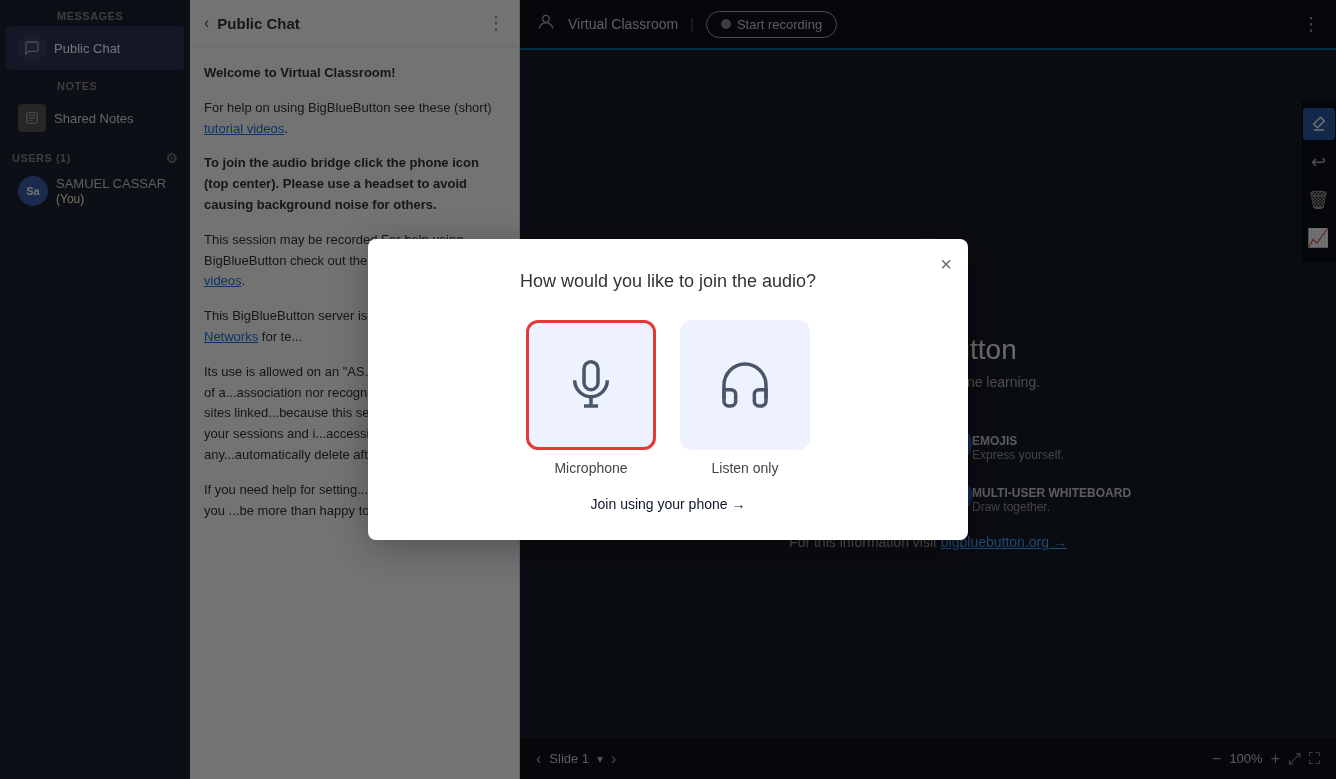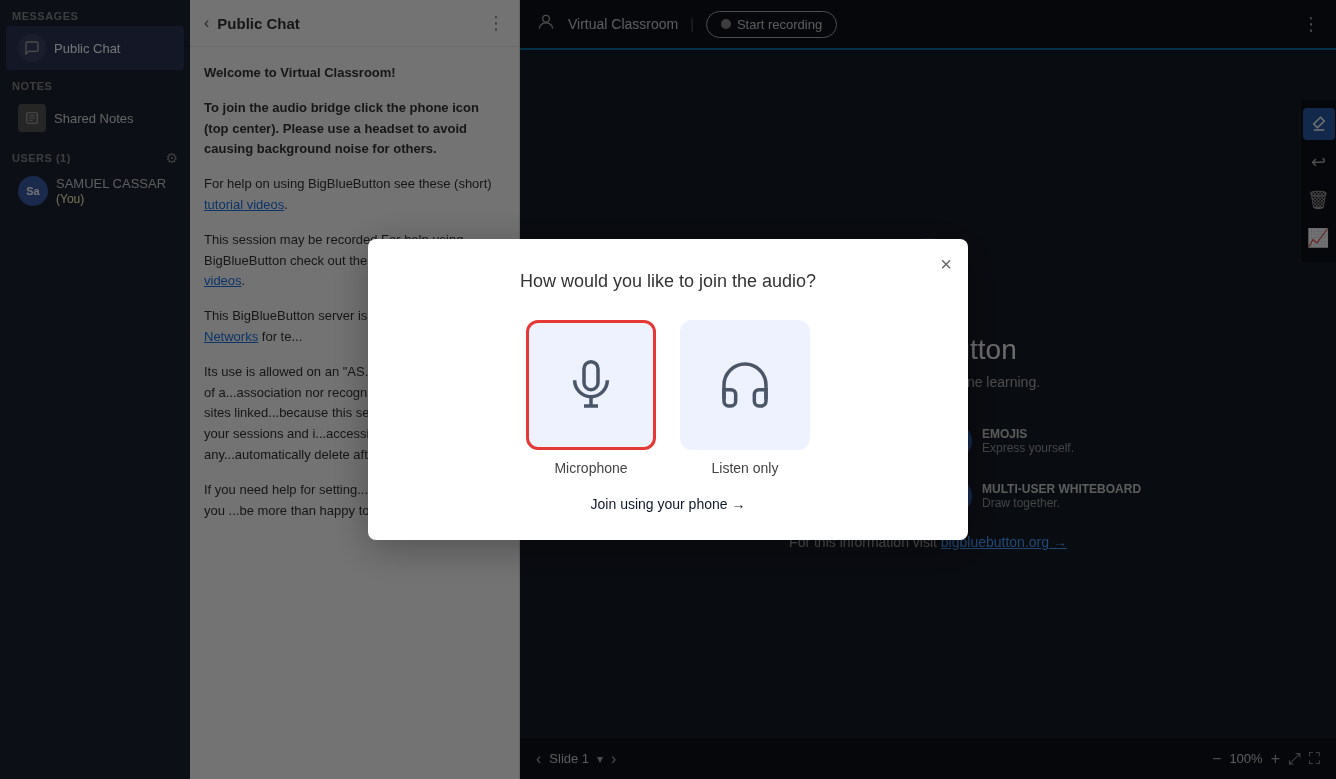--- a/index.html
+++ b/index.html
@@ -15,20 +15,21 @@
       flex-shrink: 0;
       height: 779px;
     }
     .sidebar-section-label {
       font-size: 11px;
       font-weight: bold;
       color: #888;
       padding: 10px 12px 4px;
       text-transform: uppercase;
       letter-spacing: 0.5px;
+      margin-left: 45px;
     }
     .sidebar-item {
       display: flex;
       align-items: center;
       padding: 8px 12px;
       cursor: pointer;
       color: #ddd;
       border-radius: 4px;
       margin: 0 6px;
     }
@@ -250,22 +251,21 @@
     .feature-grid {
       display: grid;
       grid-template-columns: 1fr 1fr;
       gap: 16px;
       width: 100%;
       max-width: 500px;
       margin-bottom: 20px;
     }
     .feature-item {
       display: flex;
-      align-items: center;
-      gap: 10px;
+      align-items: flex-end;
     }
     .feature-icon-circle {
       width: 36px;
       height: 36px;
       border-radius: 50%;
       background: #2a5ca8;
       display: flex;
       align-items: center;
       justify-content: center;
       font-size: 16px;
@@ -470,22 +470,22 @@
 </div>
 
 <div class="chat-panel">
   <div class="chat-header">
     <button class="chat-back-btn">‹</button>
     <span class="chat-title">Public Chat</span>
     <button class="chat-menu-btn">⋮</button>
   </div>
   <div class="chat-body">
     <p><strong>Welcome to Virtual Classroom!</strong></p>
+    <p>For help on using BigBlueButton see these (short) <a href="#">tutorial videos</a>.</p>
     <p><strong>To join the audio bridge click the phone icon (top center). Please use a headset to avoid causing background noise for others.</strong></p>
-    <p>For help on using BigBlueButton see these (short) <a href="#">tutorial videos</a>.</p>
     <p>This session may be recorded.For help using BigBlueButton check out these (short) <a href="#">tutorial videos</a>.</p>
     <p>This BigBlueButton server is hosted by <a href="#">Blindside Networks</a> for te...</p>
     <p>Its use is allowed on an "AS...warranty or condition of a...association nor recognized...third party web sites linked...because this server can be...openly, your sessions and i...accessible for anyone, any...automatically delete after...</p>
     <p>If you need help for setting...BigBlueButton server you ...be more than happy to help.</p>
   </div>
 </div>
 
 <div class="main-area">
   <div class="main-header">
     <div class="main-header-left">

